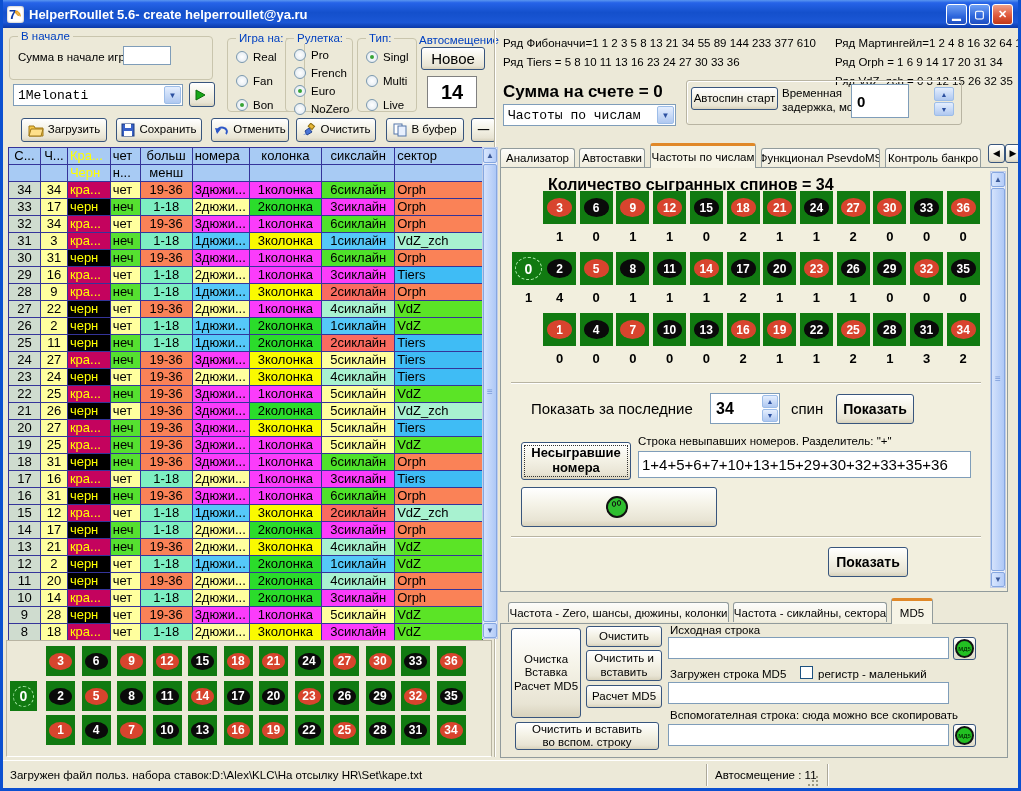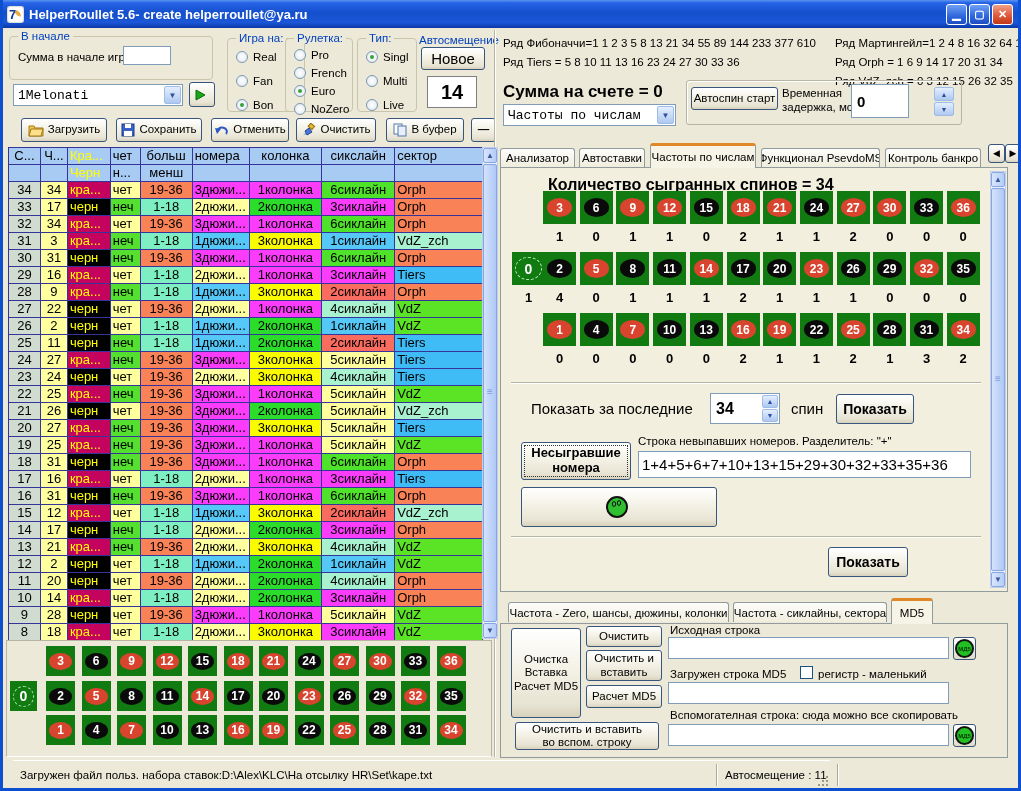--- a/index.html
+++ b/index.html
@@ -51,21 +51,21 @@
   .sb{position:absolute;width:16px;background:#E8EEFA;border:1px solid #C2CEE8;}
   .sbb{position:absolute;left:0;width:14px;height:15px;border:1px solid #86A7E0;border-radius:2px;
     background:linear-gradient(90deg,#D8E6FE,#B4CCF8);color:#3B5998;font-size:8px;display:flex;align-items:center;justify-content:center;}
   .sbt{position:absolute;left:0;width:14px;border:1px solid #86A7E0;border-radius:2px;
     background:linear-gradient(90deg,#D4E2FC,#AEC8F6);}
   .sbt::after{content:"≡";position:absolute;left:3px;top:50%;margin-top:-7px;color:#7A9AD8;font-size:10px;}
   #table{position:absolute;left:5px;top:147px;width:475px;border-left:1px solid #34349A;border-top:1px solid #34349A;}
   .trow{display:flex;}
   .tc{border-right:1px solid #34349A;border-bottom:1px solid #34349A;font-size:13px;line-height:16px;
     overflow:hidden;white-space:nowrap;height:17px;padding:0 2px;}
-  .statusbar{position:absolute;left:0;top:760px;width:817px;height:28px;background:#ECE9D8;border-top:1px solid #FFF;font-size:11.5px;margin-left:10px;}
+  .statusbar{position:absolute;left:0;top:760px;width:817px;height:28px;background:#ECE9D8;border-top:1px solid #FFF;font-size:11.5px;}
   .sseg{position:absolute;top:2px;height:24px;display:flex;align-items:center;padding:0 7px;overflow:hidden;white-space:nowrap;}
   .ssep{position:absolute;top:3px;height:22px;width:2px;border-left:1px solid #ACA899;border-right:1px solid #FFF;}
   .grip{position:absolute;right:2px;bottom:2px;width:12px;height:12px;
     background:radial-gradient(circle at 3px 11px,#9D9A84 1.2px,transparent 1.5px),
                radial-gradient(circle at 7px 11px,#9D9A84 1.2px,transparent 1.5px),
                radial-gradient(circle at 11px 11px,#9D9A84 1.2px,transparent 1.5px),
                radial-gradient(circle at 7px 7px,#9D9A84 1.2px,transparent 1.5px),
                radial-gradient(circle at 11px 7px,#9D9A84 1.2px,transparent 1.5px),
                radial-gradient(circle at 11px 3px,#9D9A84 1.2px,transparent 1.5px);}
   .spin{position:absolute;background:#fff;border:1px solid #7F9DB9;display:flex;}

